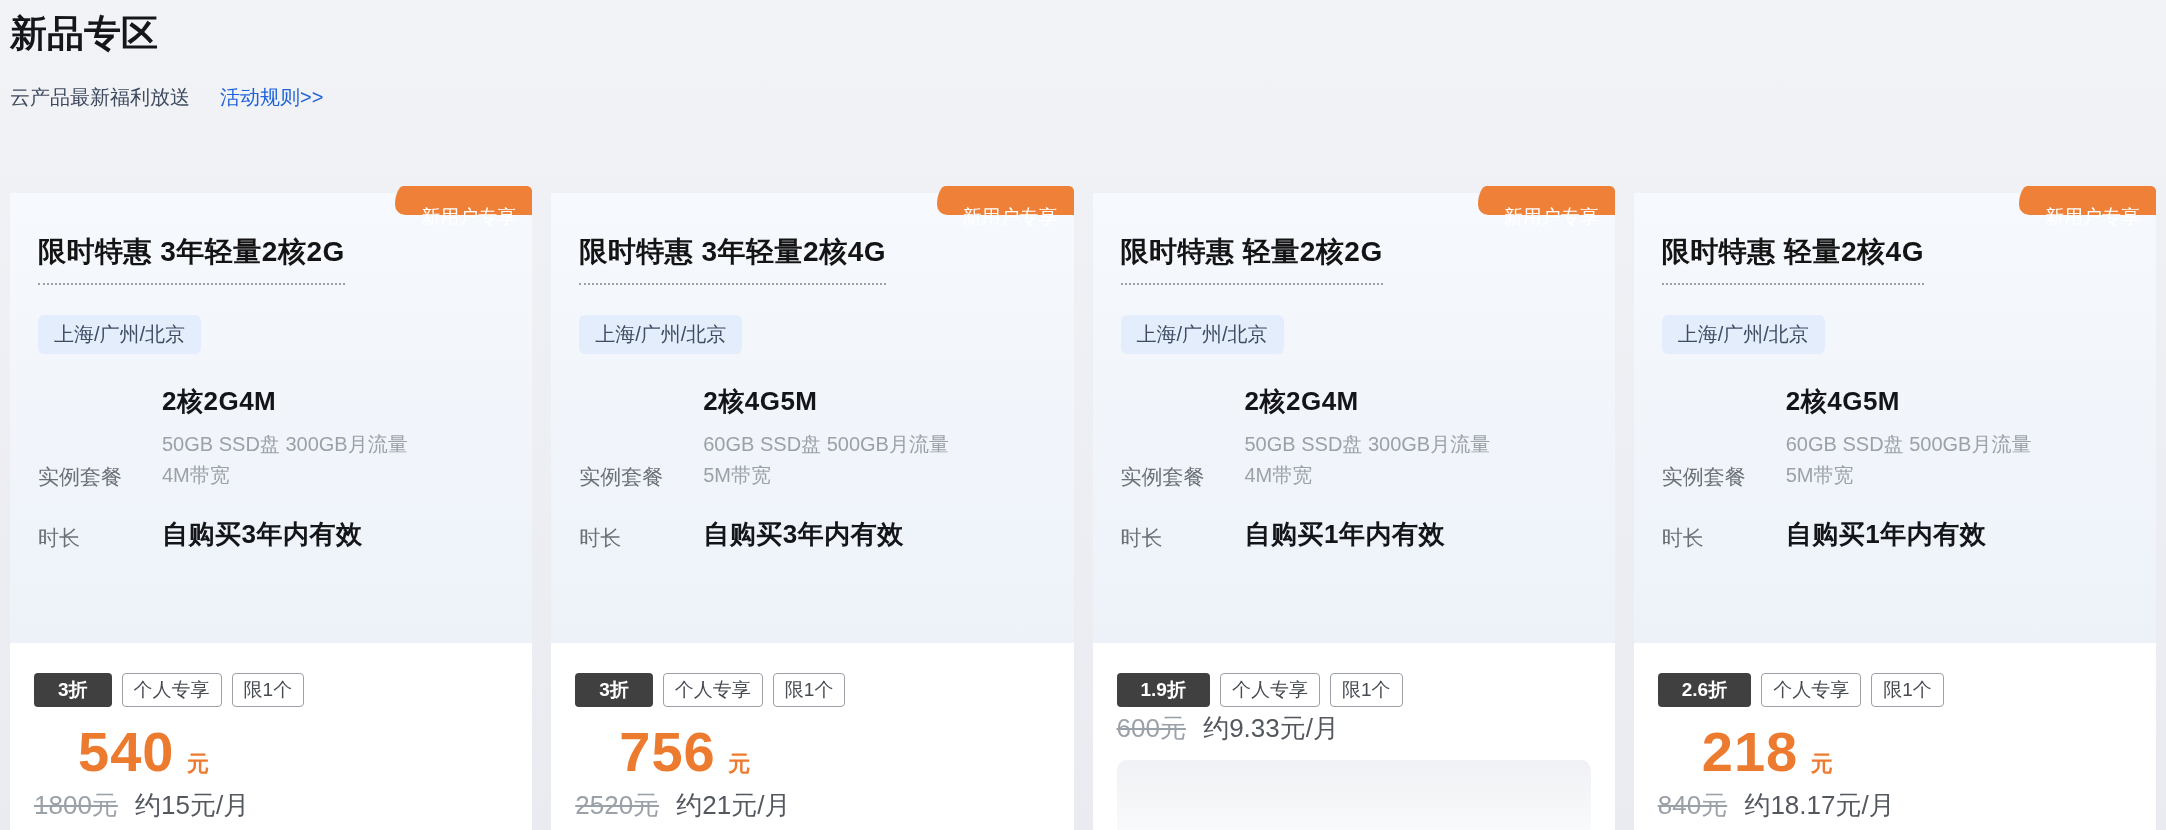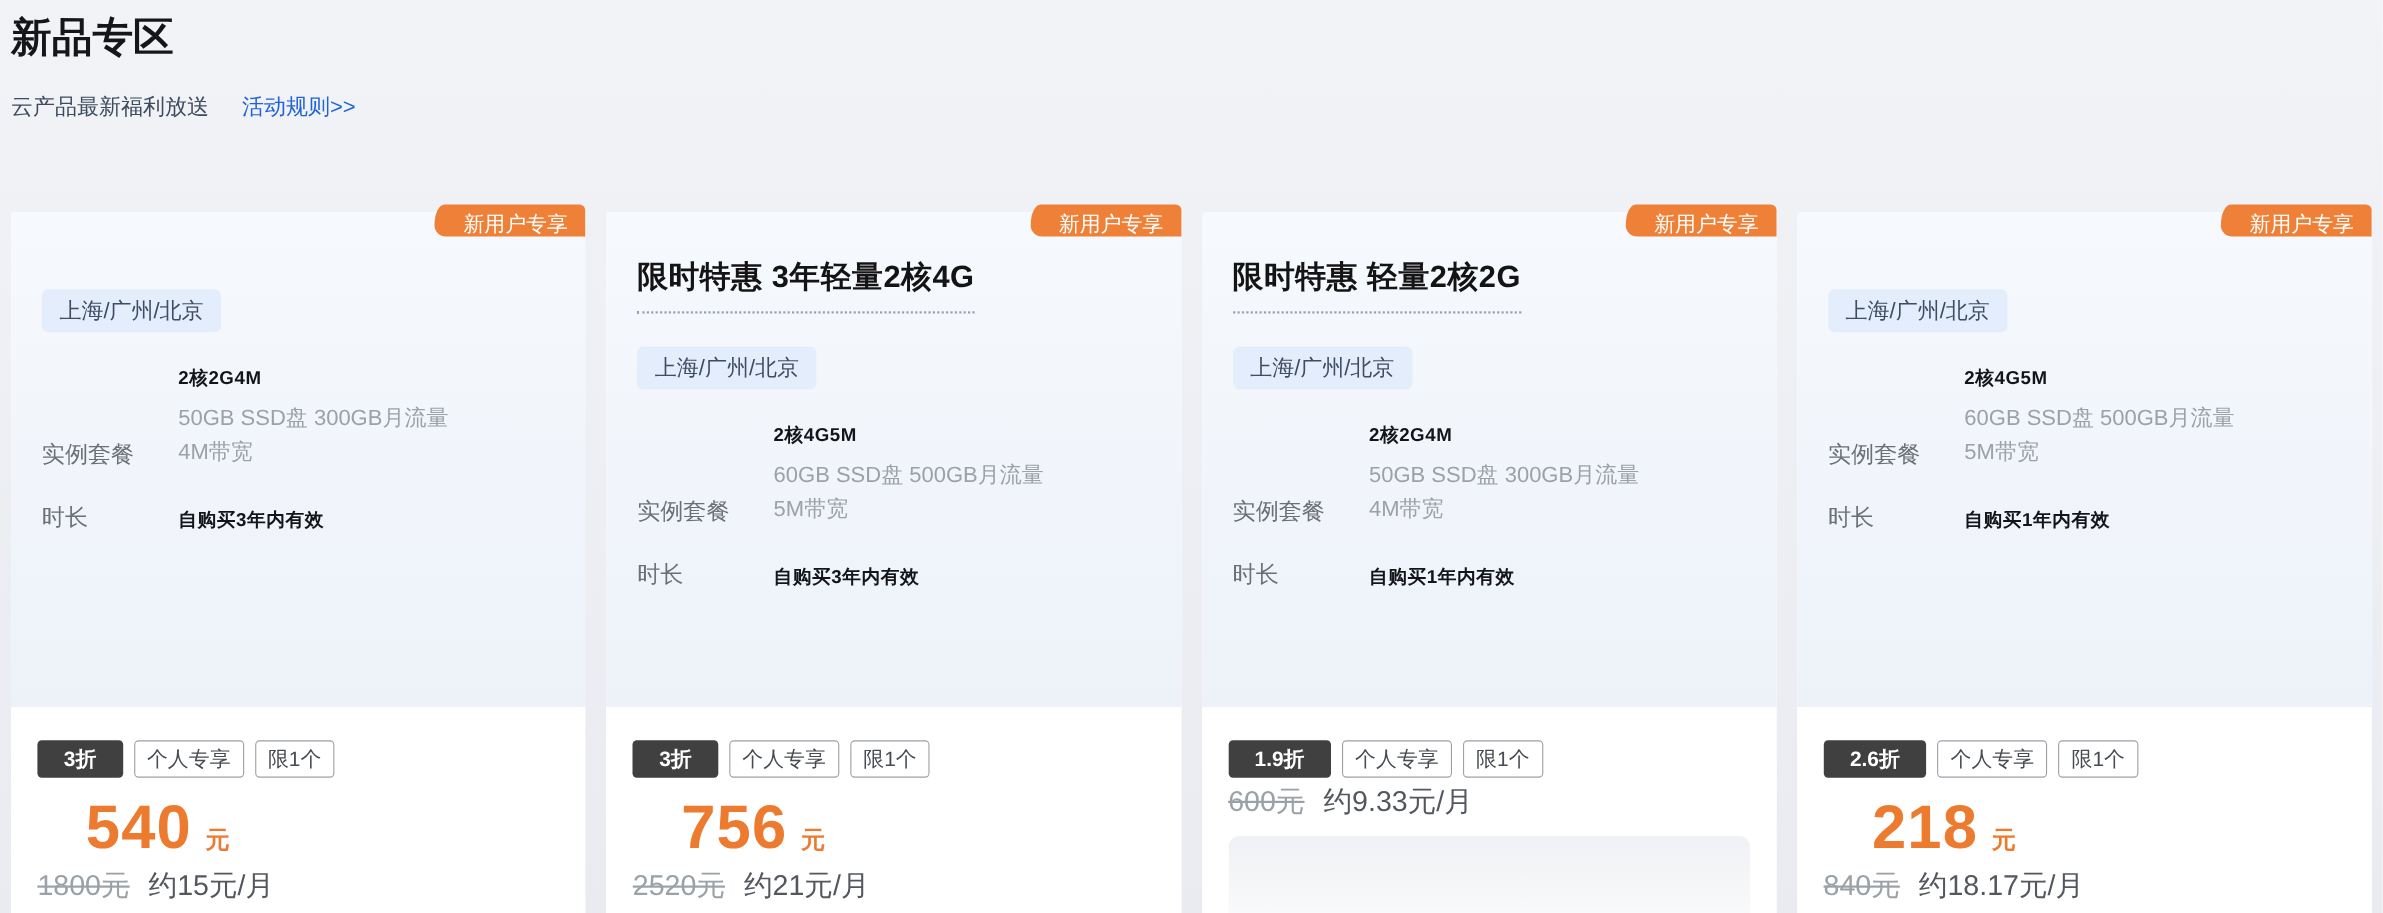--- a/index.html
+++ b/index.html
@@ -23,21 +23,21 @@
     margin-top:82px;
     display:grid; grid-template-columns:repeat(4,1fr); gap:19px;
   }
 
   .card {
     position:relative; background:#ffffff; height:724px; border-radius:3px;
   }
 
   .ribbon {
     position:absolute; top:-7px; right:0; height:29px; line-height:29px;
-    padding:4px 16px 0 26px;
+    padding:16px 16px 0 26px;
     background:#ee8137; color:#ffffff; font-size:19px;
     border-radius:14px 8px 0 16px / 29px 8px 0 16px;
   }
 
   .card-top {
     height:450px; padding:40px 28px 0 28px;
     background:linear-gradient(180deg,#f6f9fd 0%,#edf2f9 100%);
     border-radius:3px 3px 0 0;
   }
 
@@ -49,21 +49,21 @@
   .region-tag {
     display:inline-block; margin-top:30px;
     background:#e4edfb; color:#3e4d64; font-size:20px;
     padding:6px 16px; border-radius:6px;
   }
 
   .row { display:flex; align-items:flex-end; }
   .row-spec { margin-top:30px; }
   .row-duration { margin-top:26px; }
   .row-label { flex:0 0 124px; font-size:21px; color:#6b7076; padding-top:3px; }
-  .row-value { font-size:17px; font-weight:700; color:#131519; letter-spacing:0.5px; }
+  .row-value { font-size:26px; font-weight:700; color:#131519; letter-spacing:0.5px; }
   .spec-detail {
     margin-top:10px; font-size:20px; color:#9ba1a8; line-height:1.55;
     white-space:pre-line;
   }
 
   .card-bottom { padding:30px 24px 0 24px; background:#ffffff; }
 
   .tags-row { display:flex; align-items:center; gap:10px; }
   .discount-badge {
     background:#404040; color:#ffffff; font-size:19px; font-weight:600;
@@ -96,20 +96,21 @@
   <div class="sub-row">
     <span class="sub-text">云产品最新福利放送</span>
     <a class="rules-link">活动规则&gt;&gt;</a>
   </div>
 
   <div class="cards">
 
     <div class="card">
       <div class="ribbon">新用户专享</div>
       <div class="card-top">
+        <h3 class="card-title">限时特惠 3年轻量2核2G</h3>
         <span class="region-tag">上海/广州/北京</span>
         <div class="row row-spec">
           <div class="row-label">实例套餐</div>
           <div>
             <div class="row-value">2核2G4M</div>
             <div class="spec-detail">50GB SSD盘 300GB月流量
 4M带宽</div>
           </div>
         </div>
         <div class="row row-duration">
@@ -199,20 +200,21 @@
           <span class="old-price">600元</span>
           <span class="monthly">约9.33元/月</span>
         </div>
         <button class="cta"></button>
       </div>
     </div>
 
     <div class="card">
       <div class="ribbon">新用户专享</div>
       <div class="card-top">
+        <h3 class="card-title">限时特惠 轻量2核4G</h3>
         <span class="region-tag">上海/广州/北京</span>
         <div class="row row-spec">
           <div class="row-label">实例套餐</div>
           <div>
             <div class="row-value">2核4G5M</div>
             <div class="spec-detail">60GB SSD盘 500GB月流量
 5M带宽</div>
           </div>
         </div>
         <div class="row row-duration">

